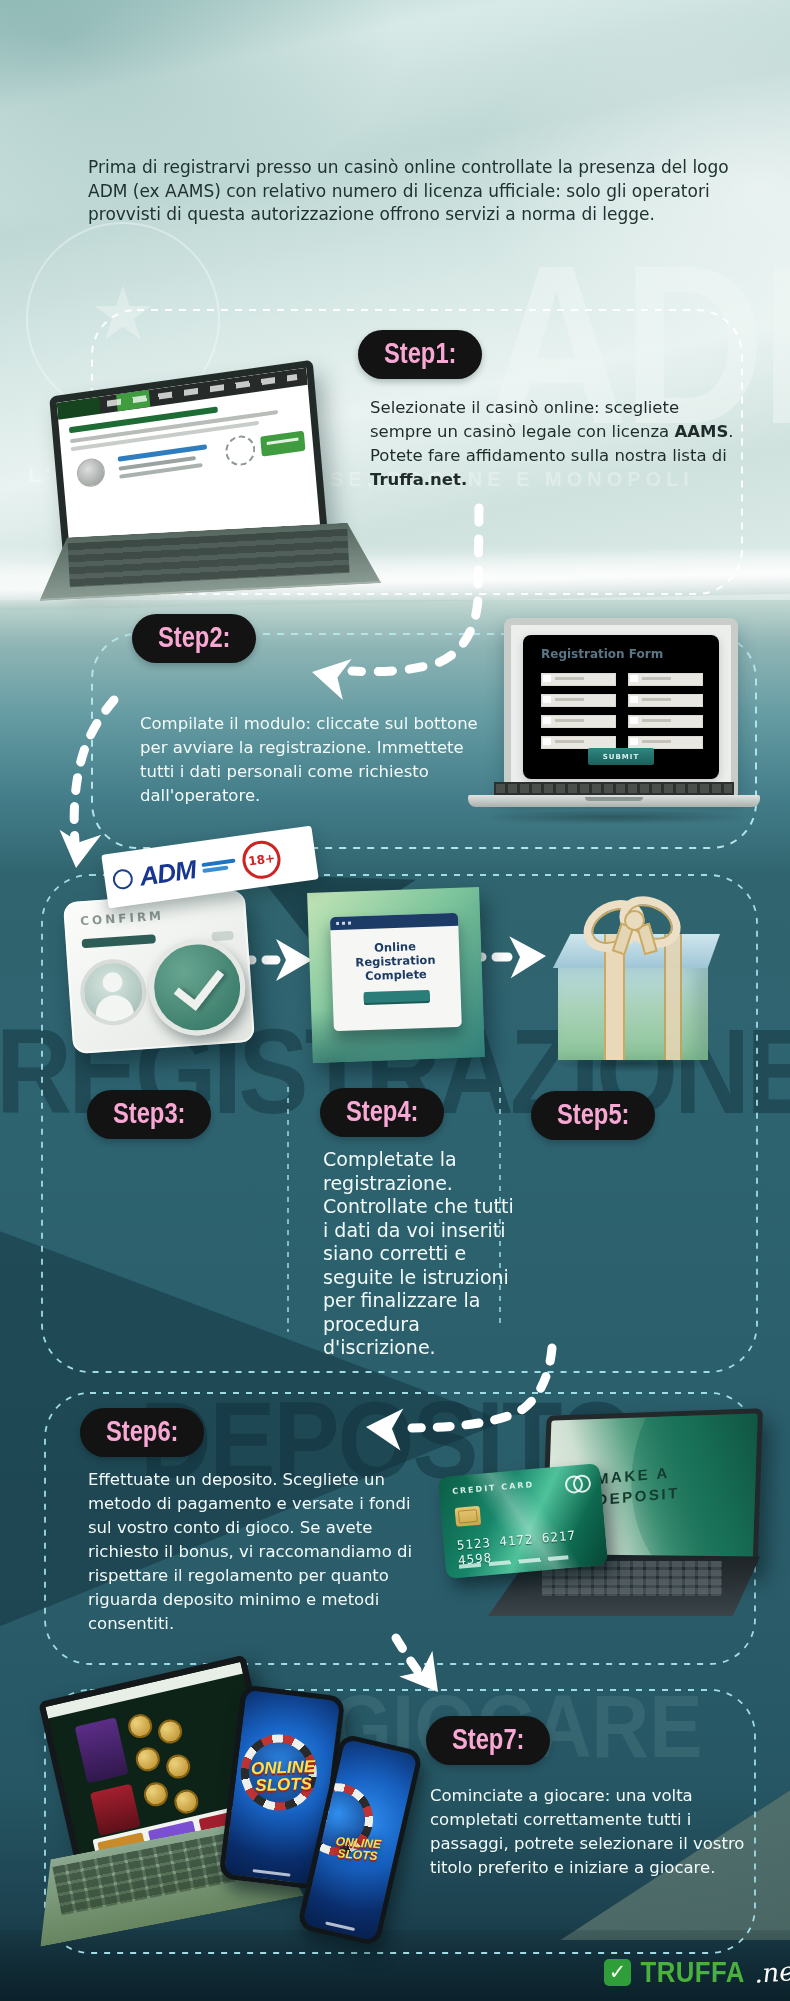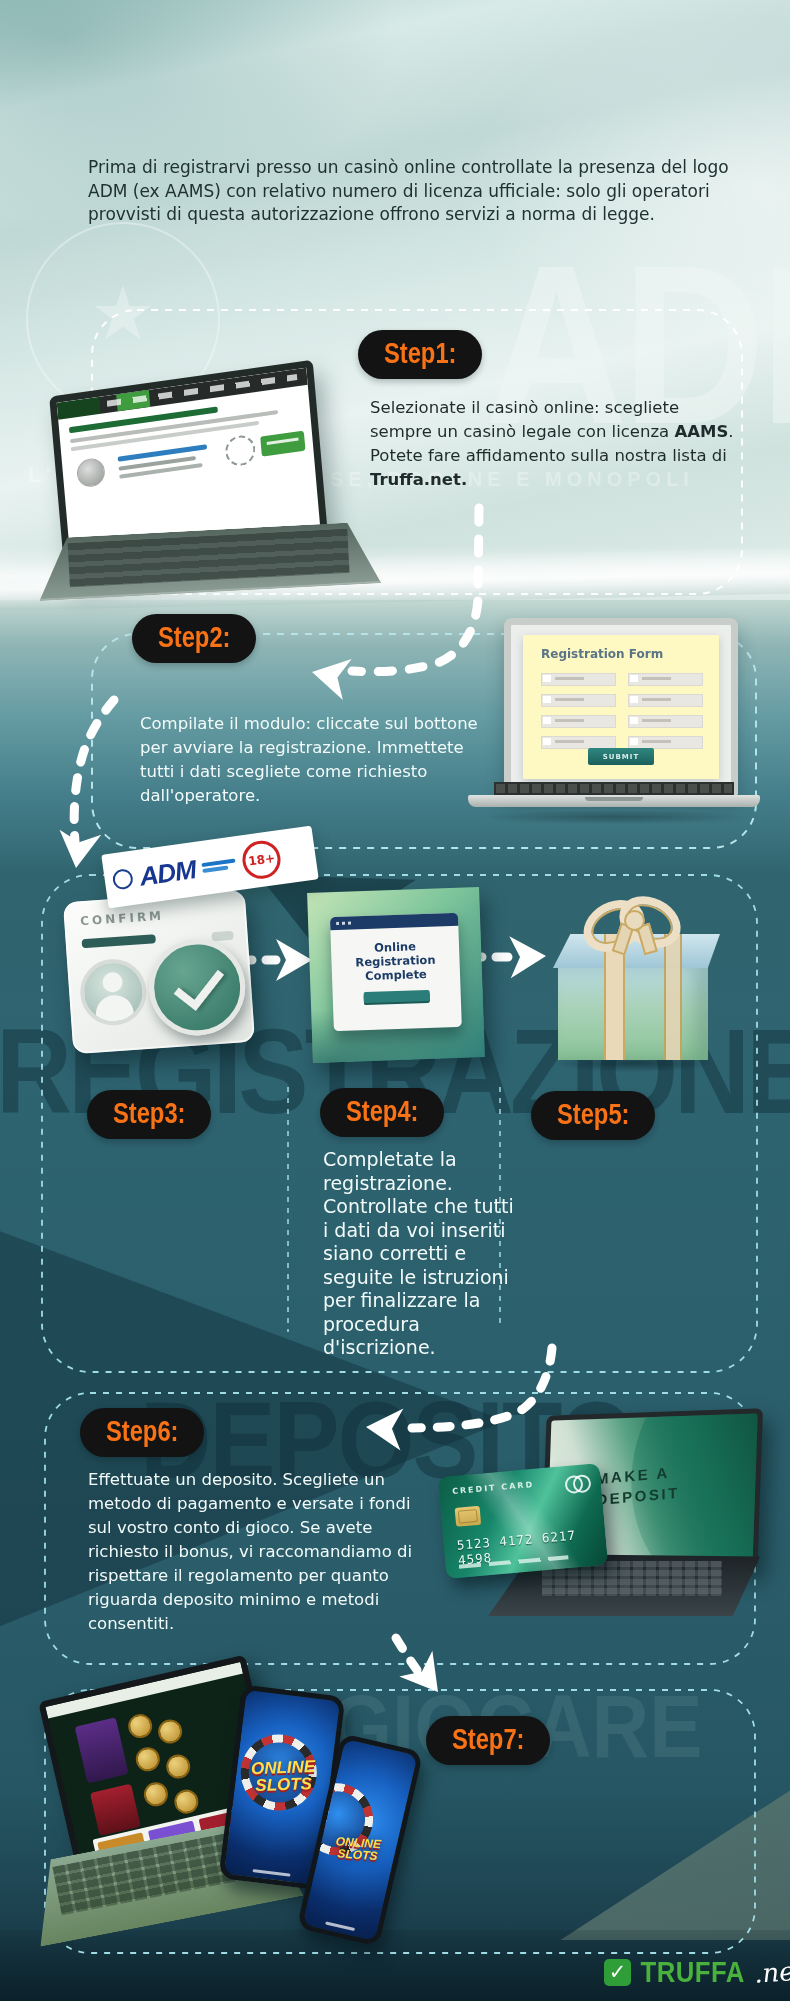--- a/index.html
+++ b/index.html
@@ -47,21 +47,21 @@
   
   .overlay{position:absolute;left:0;top:0;z-index:20;}
   
   .content{position:absolute;inset:0;z-index:30;}
   .title{position:absolute;left:0;top:38px;width:790px;text-align:center;color:#141414;
       font-weight:bold;font-size:46px;line-height:59px;font-family:"Liberation Sans",sans-serif;}
   .title .tline{display:inline-block;transform:scale(.92,1.22);transform-origin:center top;
       letter-spacing:-1px;white-space:nowrap;}
   .intro{position:absolute;left:88px;top:156px;width:642px;color:#203230;
       font-size:17px;line-height:23.5px;}
-  .pill{position:absolute;background:#131313;color:#f97316;border-radius:30px;
+  .pill{position:absolute;background:#131313;color:#f9a8d4;border-radius:30px;
       padding:9px 24px 11px;box-shadow:0 3px 6px rgba(0,20,25,.25);text-align:center;}
   .pill span{display:inline-block;font-weight:bold;font-size:25px;
       font-family:"Liberation Sans",sans-serif;transform:scale(.95,1.16);transform-origin:center;}
   .step-body{position:absolute;font-size:16.5px;line-height:24px;}
   .dark-text{color:#1f2b2a;}
   .light-text{color:#f3fbfa;}
   .b{font-weight:bold;}
   .pill-s1{left:358px;top:330px;}
   .body-s1{left:370px;top:396px;width:376px;}
   .pill-s2{left:132px;top:614px;}
@@ -113,22 +113,22 @@
       background:linear-gradient(180deg,#55675f,#93a49c);
       clip-path:polygon(9% 0,91% 0,100% 86%,0 86%);}
   .adm-kb::after{content:"";position:absolute;left:9%;right:9%;top:8%;height:62%;
       background:repeating-linear-gradient(180deg,#37433f 0 7px,#4c5a55 7px 12px);opacity:.85;}
   .adm-kb::before{content:"";position:absolute;left:0;bottom:0;width:100%;height:16%;
       background:linear-gradient(180deg,#a8b6af,#6d7d76);}
   
   .reg-laptop{position:absolute;left:468px;top:618px;width:292px;height:215px;}
   .reg-screen{position:absolute;left:36px;top:0;width:220px;height:164px;background:#eceeec;
       border:7px solid #c8cdca;border-radius:8px 8px 3px 3px;box-shadow:0 10px 18px rgba(20,50,55,.3);}
-  .reg-card{position:absolute;left:12px;top:10px;right:12px;bottom:10px;background:#fef9c3;
-      box-shadow:0 3px 8px rgba(60,80,85,.25);border-radius:1px;}
+  .reg-card{position:absolute;left:12px;top:10px;right:12px;bottom:10px;background:#000000;
+      box-shadow:0 3px 8px rgba(60,80,85,.25);border-radius:8px;}
   .reg-title{position:absolute;left:18px;top:12px;font-size:12px;font-weight:bold;color:#5a7585;}
   .reg-grid{position:absolute;left:18px;top:38px;right:16px;display:grid;
       grid-template-columns:1fr 1fr;gap:8px 12px;}
   .reg-input{height:11px;background:#e9e7e2;border:1px solid #dcd9d2;position:relative;}
   .reg-input::before{content:"";position:absolute;left:1px;top:1px;width:8px;height:7px;background:#fff;}
   .reg-input::after{content:"";position:absolute;left:13px;top:3px;width:40%;height:3px;background:#c4c1b9;}
   .reg-submit{position:absolute;left:50%;transform:translateX(-50%);bottom:14px;width:66px;height:17px;
       background:linear-gradient(#2f8780,#1d5f5c);border-radius:2px;color:#d9efec;font-size:7px;
       font-weight:bold;letter-spacing:1px;display:flex;align-items:center;justify-content:center;}
   .reg-keys{position:absolute;left:26px;top:164px;width:240px;height:13px;background:#2c302e;}
@@ -368,21 +368,21 @@
         <span class="mini-logo">
             <i></i>
             <i></i>
           </span>
         <span class="age-badge">18+</span>
       </div>
       <div class="adm-kb"></div>
     </div>
 
     <div class="pill pill-s2"><span>Step2:</span></div>
-    <div class="step-body light-text body-s2">Compilate il modulo: cliccate sul bottone per avviare la registrazione. Immettete tutti i dati scegliete come richiesto dall'operatore.</div>
+    <div class="step-body light-text body-s2">Compilate il modulo: cliccate sul bottone per avviare la registrazione. Immettete tutti i dati personali come richiesto dall'operatore.</div>
 
     <div class="reg-laptop">
       <div class="reg-screen">
         <div class="reg-card">
           <div class="reg-title">Registration Form</div>
           <div class="reg-grid">
             <div class="reg-input"></div>
             <div class="reg-input"></div>
             <div class="reg-input"></div>
             <div class="reg-input"></div>
@@ -486,20 +486,21 @@
         <div class="roulette r2"></div>
         <div class="slots-badge">
           <span>ONLINE</span><br>
           <span>SLOTS</span>
         </div>
         <div class="phone-bar"></div>
       </div>
     </div>
 
     <div class="pill pill-s7"><span>Step7:</span></div>
+    <div class="step-body light-text body-s7">Cominciate a giocare:  una volta completati correttamente tutti i passaggi, potrete selezionare il vostro titolo preferito e iniziare a giocare.</div>
 
     <div class="brand">
       <span class="brand-check">✓</span>
       <span class="brand-name">TRUFFA</span>
       <span class="brand-suffix">.net</span>
     </div>
 
   </div>
 </div>
 

